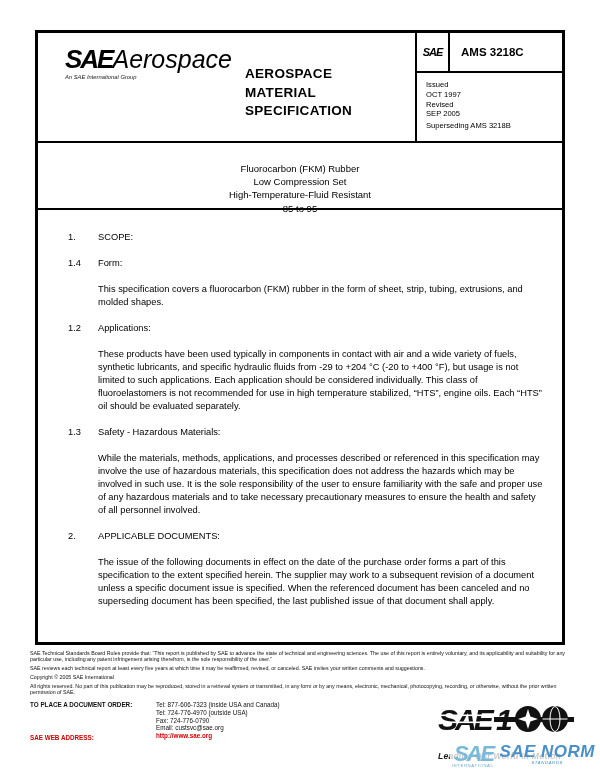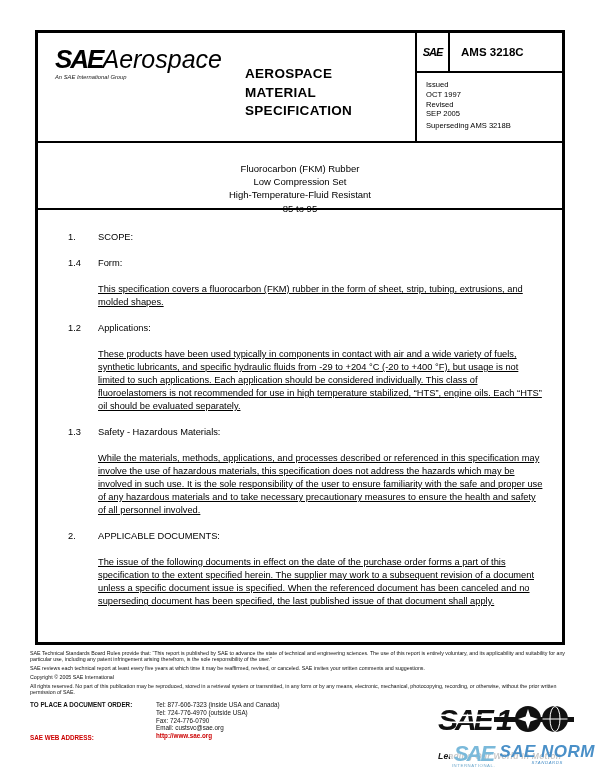--- a/index.html
+++ b/index.html
@@ -4,21 +4,21 @@
 <style>
   * { margin:0; padding:0; box-sizing:border-box; }
   html,body { width:600px; height:776px; background:#fff; overflow:hidden; }
   body { font-family:"Liberation Sans", sans-serif; color:#000; position:relative; }
 
   .main-box { position:absolute; left:35px; top:30px; width:530px; height:615px;
               border:3px solid #000; background:#fff; }
 
   
   .header-row { position:relative; height:110px; border-bottom:2.5px solid #000; }
-  .logo-area { position:absolute; left:17px; top:13px; }
+  .logo-area { position:absolute; left:27px; top:13px; }
   .sae-word { font-weight:bold; font-style:italic; font-size:26px; letter-spacing:-2px; line-height:26px; }
   .aero-word { font-style:italic; font-size:25px; font-weight:400; letter-spacing:0px; line-height:26px; }
   .logo-tagline { font-size:5.8px; font-style:italic; margin-top:2px; color:#222; }
   .doc-type { position:absolute; left:207px; top:32px; font-weight:bold; font-size:13.5px;
               line-height:18.5px; white-space:pre-line; letter-spacing:0.3px; }
 
   .ams-box { position:absolute; top:0; right:0; width:147px; height:107.5px; border-left:2.5px solid #000; background:#fff; }
   .ams-top { display:flex; height:40px; border-bottom:2.5px solid #000; }
   .ams-logo-cell { width:33px; border-right:2.5px solid #000; display:flex; align-items:center;
                    justify-content:center; font-weight:bold; font-style:italic; font-size:11px; letter-spacing:-1px; }
@@ -29,21 +29,21 @@
   .superseding { margin-top:2px; }
 
   
   .title-block { height:67px; border-bottom:2.5px solid #000; text-align:center;
                  font-size:9.5px; line-height:13.2px; padding-top:19px; }
 
   
   .body-area { padding:21px 17px 0 30px; font-size:9.3px; line-height:13px; }
   .section-head { display:flex; margin-bottom:13px; }
   .sec-num { width:30px; flex:none; }
-  .para { margin:0 0 13px 30px;text-decoration:underline; }
+  .para { margin:0 0 13px 30px; }
 
   
   .footer { position:absolute; left:30px; top:650px; width:541px; font-size:5.3px; line-height:6.3px; color:#111; }
   .flegal { margin-bottom:2.5px; }
   .copyright { margin:2.5px 0; }
   .contact { display:grid; grid-template-columns:126px 1fr; margin-top:6px;
              font-size:6.3px; line-height:7.7px; width:330px; }
   .contact-label { font-weight:bold; font-size:6.3px; }
   .web-label { color:#cc0000; font-weight:bold; margin-top:2px; }
   .web-url { color:#cc0000; font-weight:bold; margin-top:2px; text-decoration:none; }

